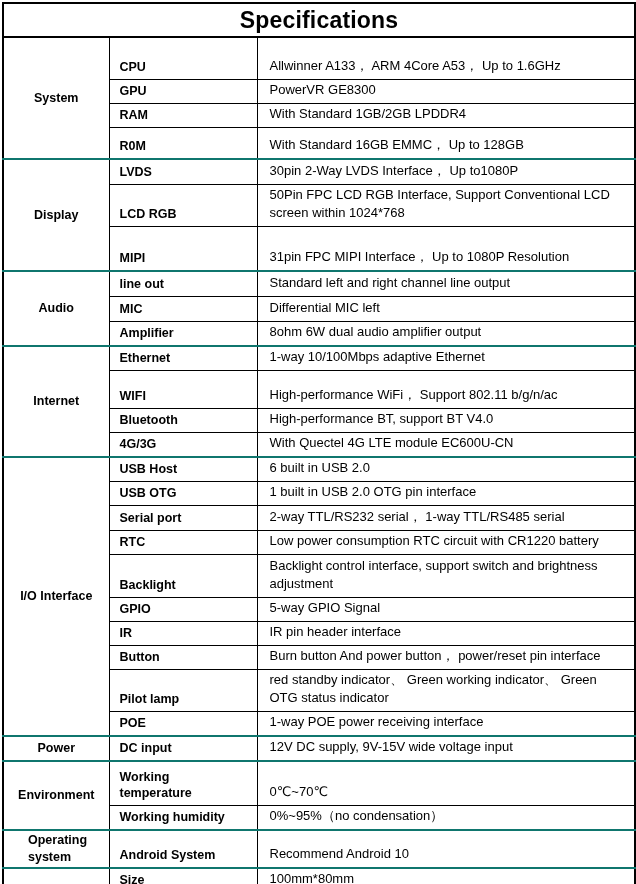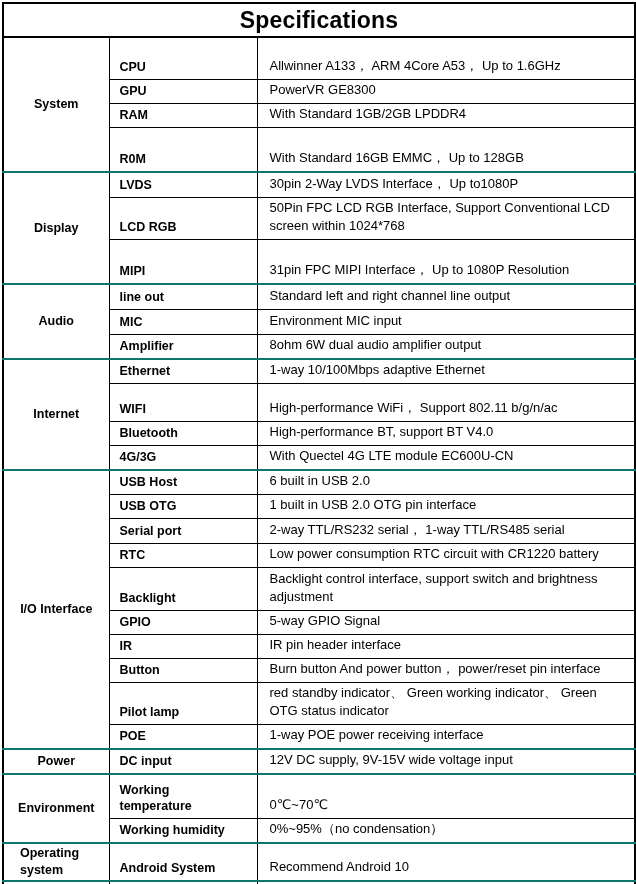--- a/index.html
+++ b/index.html
@@ -5,26 +5,26 @@
   html,body{margin:0;padding:0;background:#ffffff;}
   body{font-family:"Liberation Sans","DejaVu Sans",sans-serif;color:#000;}
   table{border-collapse:collapse;table-layout:fixed;width:632px;margin:2px;border:2px solid #000;background:#fff;}
   td{border:1px solid #000;overflow:hidden;}
   col.c1{width:106px;}
   col.c2{width:148px;}
   col.c3{width:378px;}
   tr.title-row td{height:30px;text-align:center;vertical-align:middle;font-weight:700;font-size:23px;letter-spacing:.2px;border-bottom:2px solid #000;border-radius:14px;}
   tr.sec-start td{border-top:2px solid #0f766e;}
   td.cat{text-align:center;vertical-align:middle;font-weight:700;font-size:12.5px;line-height:17px;white-space:pre-line;padding:0 2px;}
-  td.cat.left{text-align:left;padding-left:16px;}
+  td.cat.left{text-align:left;padding-left:24px;}
   td.lbl{vertical-align:bottom;font-weight:700;font-size:12.5px;line-height:16px;padding:1px 4px 4px 10px;white-space:pre-line;}
   td.val{vertical-align:bottom;font-size:13px;line-height:18px;padding:1px 6px 4px 12px;}
   .squiggle{text-decoration-style:wavy;text-decoration-color:#d40000;text-decoration-thickness:1px;text-underline-offset:2px;}
   tr.h21{height:21px}tr.h22{height:22px}tr.h23{height:23px}tr.h24{height:24px}
-  tr.h25{height:25px}tr.h31{height:45px}tr.h32{height:45px}tr.h38{height:38px}
+  tr.h25{height:25px}tr.h31{height:45px}tr.h32{height:32px}tr.h38{height:38px}
   tr.h42{height:42px}tr.h43{height:43px}tr.h44{height:44px}
 </style>
 </head>
 <body>
 
 <table>
   <colgroup>
       <col class="c1">
       <col class="c2">
       <col class="c3">
@@ -67,21 +67,21 @@
     <td class="val">31pin FPC MIPI Interface， Up to 1080P Resolution</td>
   </tr>
 
   <tr class="sec-start h25">
     <td class="cat" rowspan="3">Audio</td>
     <td class="lbl">line out</td>
     <td class="val">Standard left and right channel line output</td>
   </tr>
   <tr class="h25">
     <td class="lbl">MIC</td>
-    <td class="val">Environment MIC input</td>
+    <td class="val">Differential MIC left</td>
   </tr>
   <tr class="h25">
     <td class="lbl">Amplifier</td>
     <td class="val">8ohm 6W dual audio amplifier output</td>
   </tr>
 
   <tr class="sec-start h24">
     <td class="cat" rowspan="4">Internet</td>
     <td class="lbl">Ethernet</td>
     <td class="val">1-way 10/100Mbps adaptive Ethernet</td>

